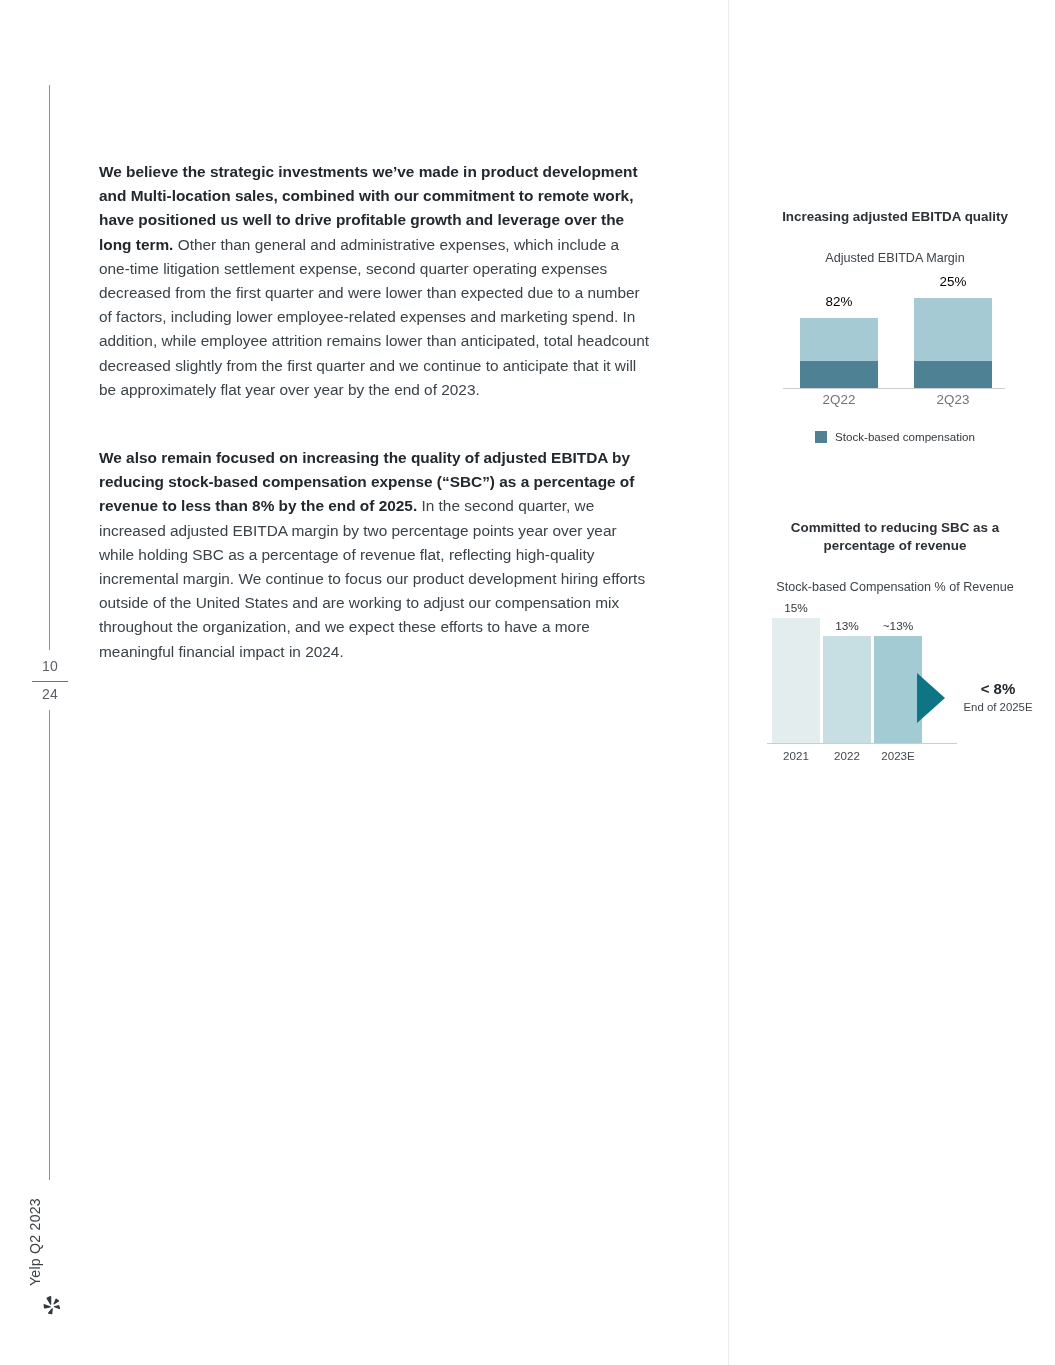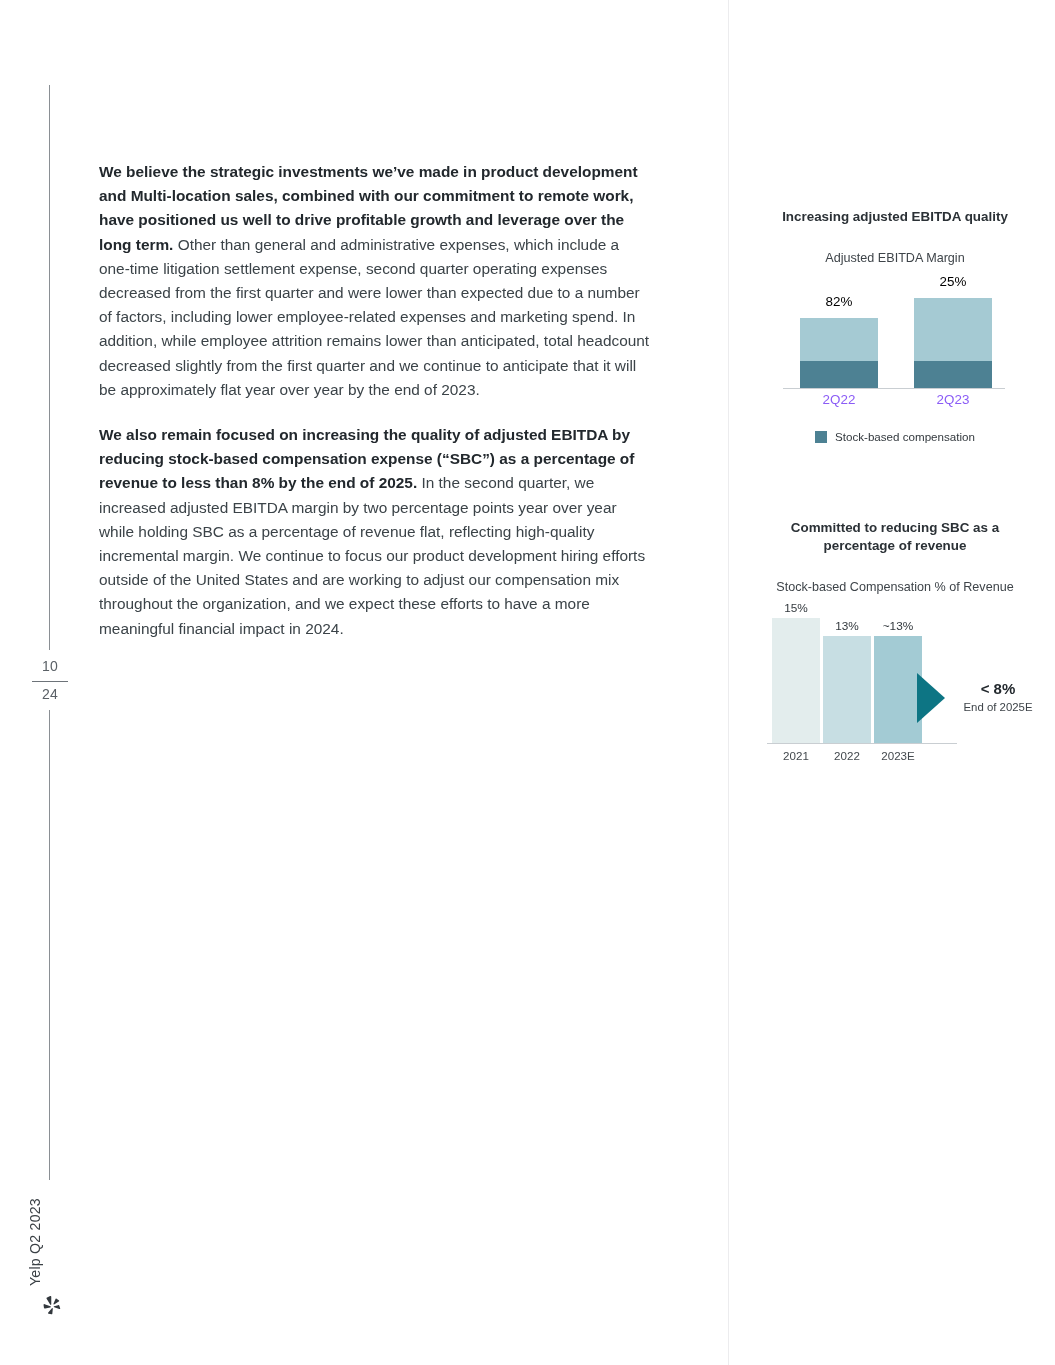--- a/index.html
+++ b/index.html
@@ -94,21 +94,21 @@
     letter-spacing: .1px;
     margin: 0 0 26px 0;
   }
   .body-par {
     font-size: 15.4px;
     line-height: 24.2px;
     color: #3b4348;
     margin: 0;
     text-align: left;
   }
-  .body-par + .body-par { margin-top: 21px; }
+  .body-par + .body-par { margin-top: 44px; }
   .body-par b { font-weight: bold; color: #22282d; }
 
   
   .charts-col {
     position: absolute;
     left: 745px;
     top: 0;
     width: 300px;
   }
 
@@ -157,21 +157,21 @@
     text-align: center;
     font-size: 13.4px;
     color: #000000;
   }
   .c1-bar-lbl {
     position: absolute;
     top: 200px;
     width: 78px;
     text-align: center;
     font-size: 13.4px;
-    color: #8b5cf6;
+    color: #737373;
   }
   .c1-legend {
     position: absolute;
     top: 238px;
     left: 0;
     width: 300px;
     display: flex;
     align-items: center;
     justify-content: center;
     gap: 8px;

